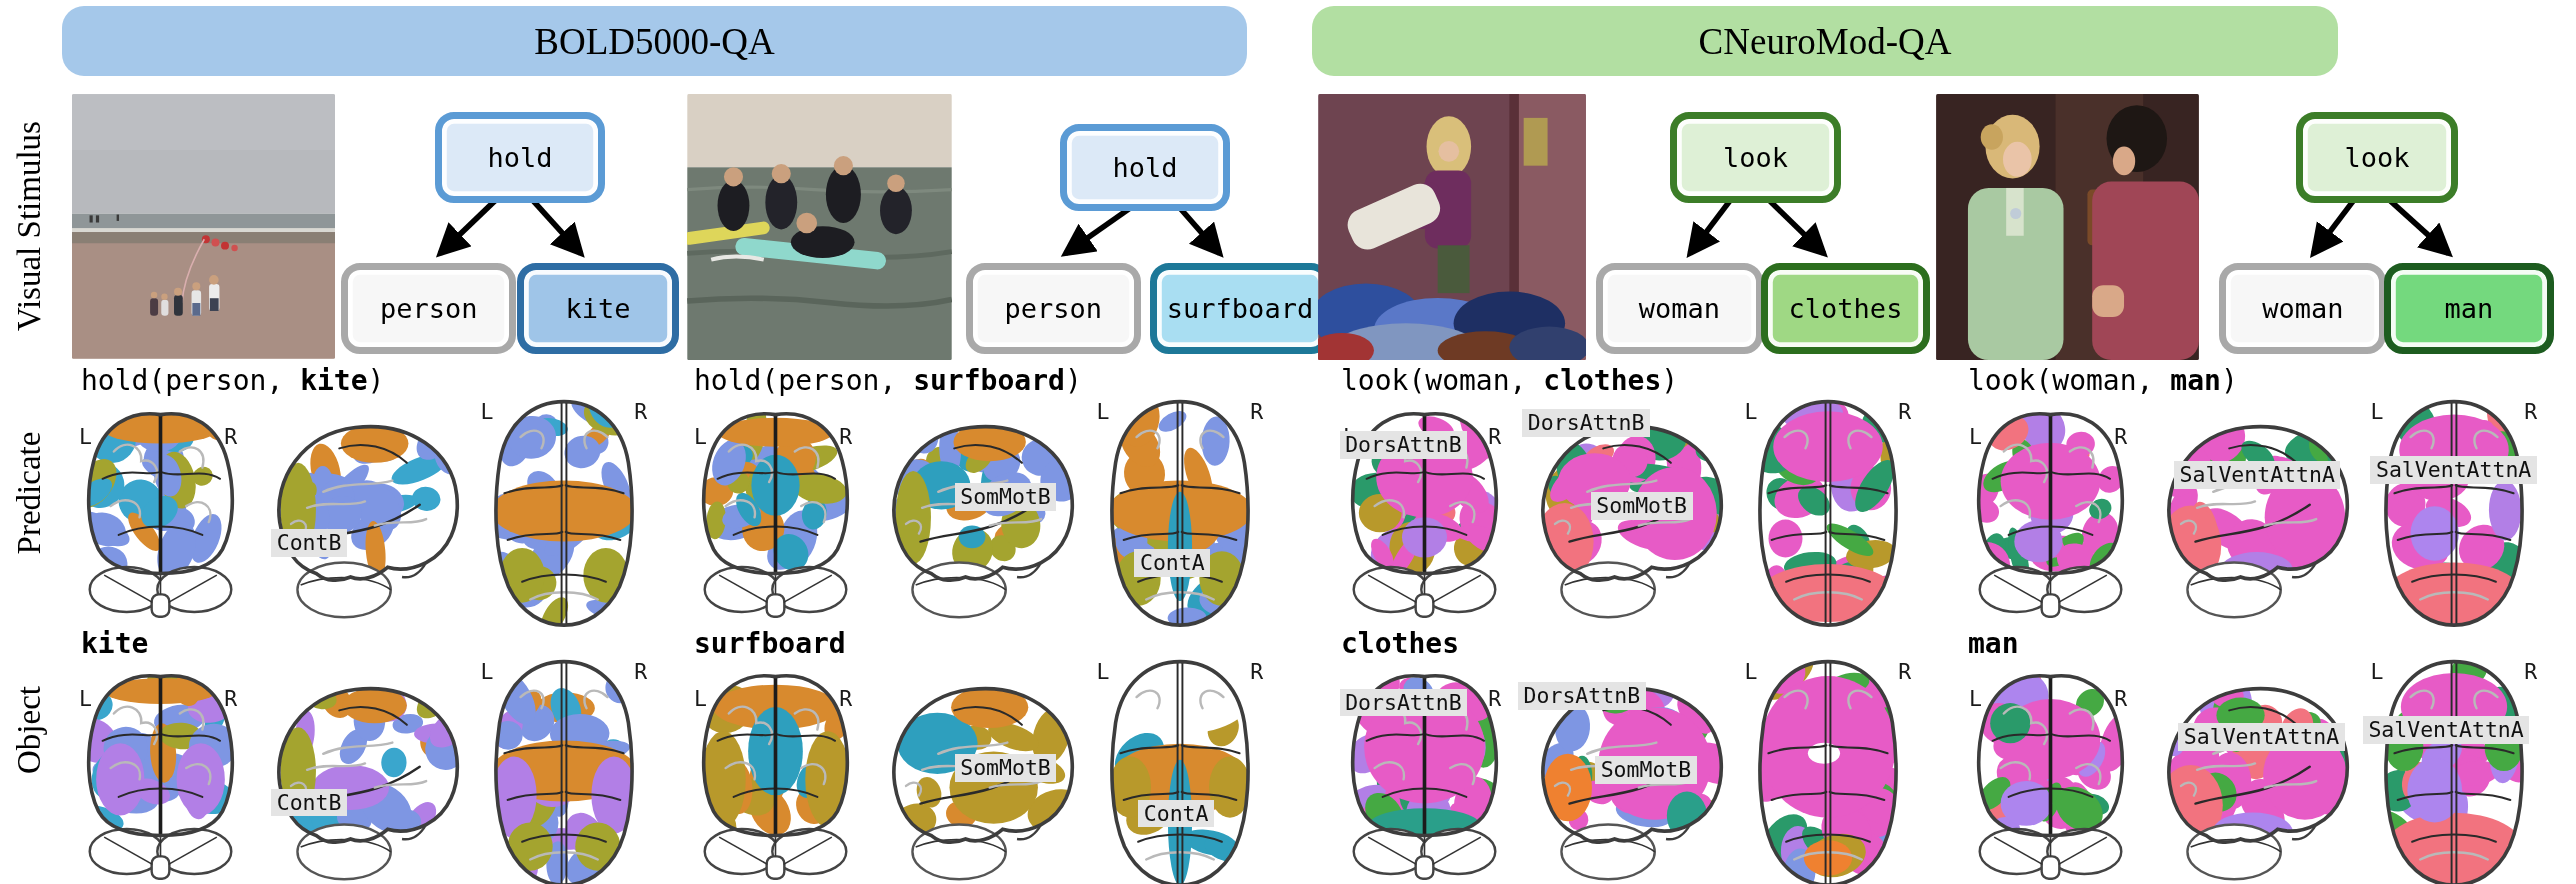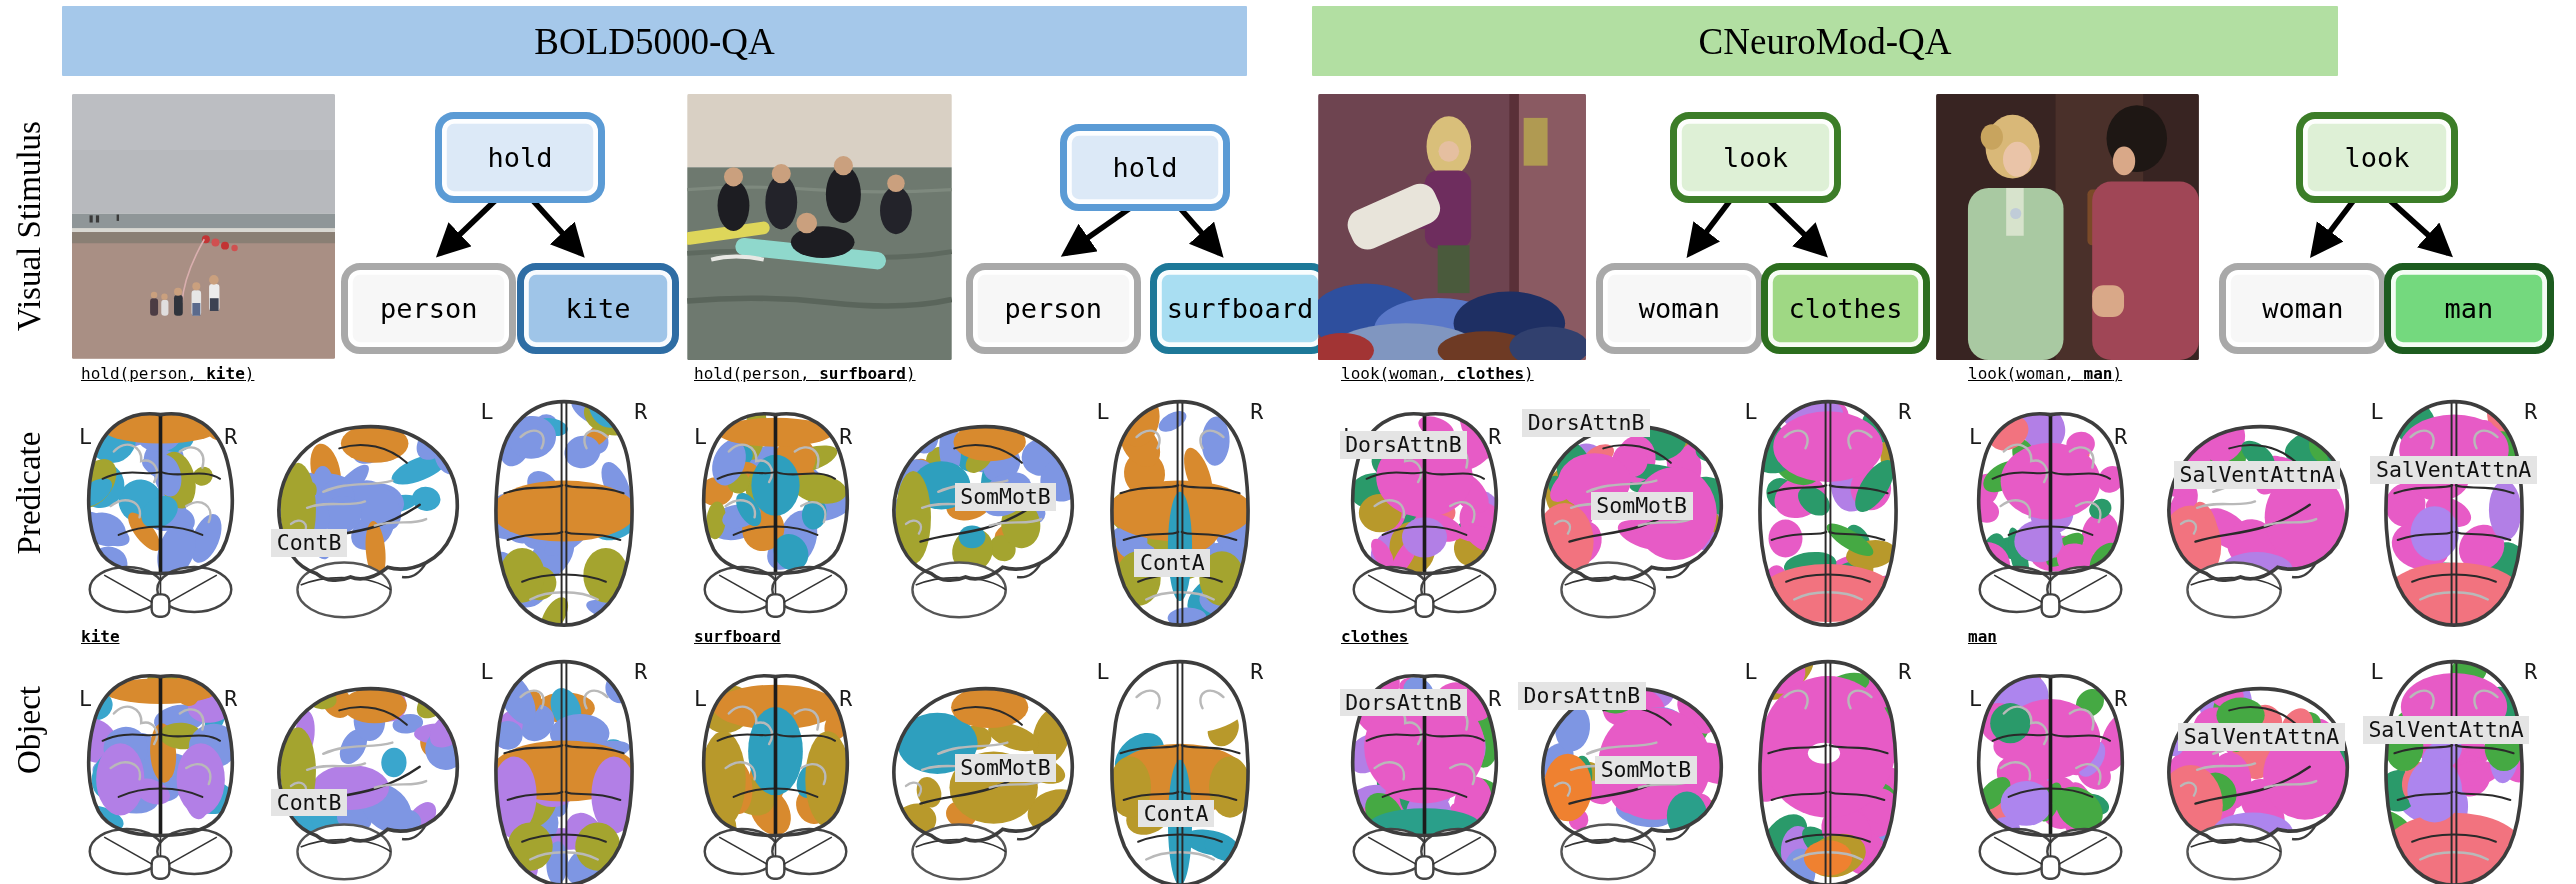--- a/index.html
+++ b/index.html
@@ -1,31 +1,31 @@
 <!DOCTYPE html>
 <html style="font-size:12.8px"><head>
 <meta charset="utf-8">
 <style>
   html,body{margin:0;padding:0;background:#fff;}
   .canvas{position:relative;width:2576px;height:884px;background:#ffffff;overflow:hidden;
           font-family:"DejaVu Sans Mono",monospace;color:#000;}
-  .panel-header{position:absolute;top:6.4px;height:70px;border-radius:1px;
+  .panel-header{position:absolute;top:6.4px;height:70px;border-radius:22px;
           display:flex;align-items:center;justify-content:center;
           font-family:"Liberation Serif",serif;font-size:37px;color:#000;}
   .vlabel{position:absolute;transform:translate(-50%,-50%) rotate(-90deg);
           font-family:"Liberation Serif",serif;font-size:33px;white-space:nowrap;}
   .photo{position:absolute;overflow:hidden;border-radius:1.6px;}
   .photo svg{display:block;}
   .tree{position:absolute;}
   .tree svg.arrows{position:absolute;left:0;top:0;pointer-events:none;}
   .node{position:absolute;border:7.2px solid #888;border-radius:19px;
         box-shadow:inset 0 0 0 4.8px rgba(255,255,255,.92);
         display:flex;align-items:center;justify-content:center;
         font-size:27px;background:#eee;}
-  .btitle{position:absolute;font-size:16px;white-space:nowrap;text-decoration:underline;}
+  .btitle{position:absolute;font-size:28px;white-space:nowrap;}
   .btitle b{font-weight:bold;}
   .brain{position:absolute;}
   .brain svg{position:absolute;left:0;top:0;width:100%;height:100%;}
   .chip{position:absolute;background:#e4e4e4;color:#111;font-size:21.5px;
         line-height:1.3;padding:0 5.6px;white-space:nowrap;z-index:3;}
   .lr{position:absolute;font-size:21.5px;color:#1a1a1a;z-index:2;}
 </style>
 </head>
 <body>
 

